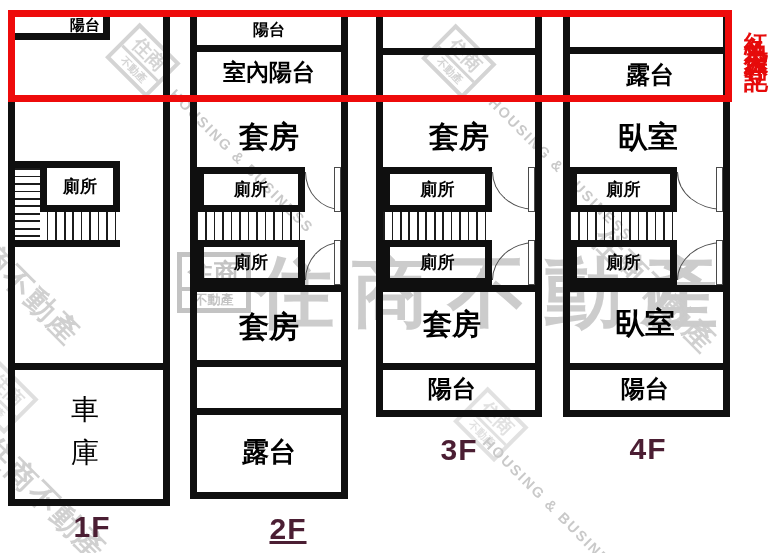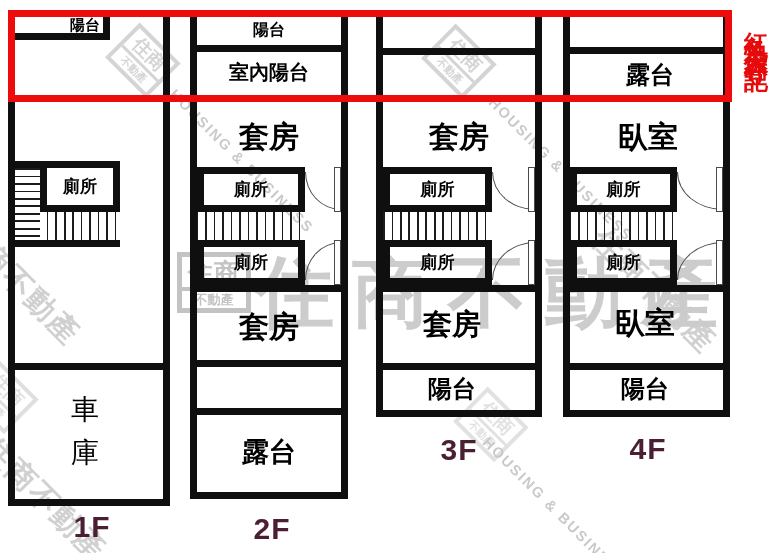--- a/index.html
+++ b/index.html
@@ -99,41 +99,41 @@
     <div class="stairs-v" style="left:32px; top:195px; width:73px; height:28px;"></div>
     <div class="wall" style="left:0; top:223px; width:105px; height:7px;"></div>
     <div class="wall" style="left:0; right:0; top:346px; height:7px;"></div>
     <div class="vwrap" style="left:56px; top:371px; width:36px; font-size:28px;">車庫</div>
   </div>
   <div class="floor-label" style="left:92px; top:527px;">1F</div>
 
   <div class="col" style="left:190px; top:10px; width:158px; height:489px;">
     <div class="room-label" style="left:72px; top:13px; font-size:16px;">陽台</div>
     <div class="wall" style="left:0; right:0; top:28px; height:7px;"></div>
-    <div class="room-label" style="left:72px; top:55px; font-size:20px;">室內陽台</div>
+    <div class="room-label" style="left:72px; top:55px; font-size:23px;">室內陽台</div>
     <div class="wall" style="left:0; right:0; top:78px; height:7px;"></div>
     <div class="room-label" style="left:72px; top:120px; font-size:30px;">套房</div>
     <div class="toilet" style="left:0; top:150px; width:108px; height:45px;">
       <span>廁所</span>
     </div>
     <div class="arc-down" style="left:108px; top:155px; width:36px; height:38px;"></div>
     <div class="leaf" style="left:137px; top:150px; width:7px; height:45px;"></div>
     <div class="stairs-v" style="left:0; top:195px; width:108px; height:28px;"></div>
     <div class="toilet" style="left:0; top:223px; width:108px; height:45px;">
       <span>廁所</span>
     </div>
     <div class="arc-up" style="left:108px; top:225px; width:36px; height:38px;"></div>
     <div class="leaf" style="left:137px; top:223px; width:7px; height:45px;"></div>
     <div class="wall" style="left:0; right:0; top:268px; height:7px;"></div>
     <div class="room-label" style="left:72px; top:310px; font-size:30px;">套房</div>
     <div class="wall" style="left:0; right:0; top:343px; height:7px;"></div>
     <div class="wall" style="left:0; right:0; top:391px; height:7px;"></div>
     <div class="room-label" style="left:72px; top:435px; font-size:27px;">露台</div>
   </div>
-  <div class="floor-label" style="left:272px; top:529px;">2F</div>
+  <div class="floor-label" style="left:288px; top:529px;text-decoration:underline;">2F</div>
 
   <div class="col" style="left:376px; top:10px; width:166px; height:407px;">
     <div class="wall" style="left:0; right:0; top:31px; height:7px;"></div>
     <div class="wall" style="left:0; right:0; top:78px; height:7px;"></div>
     <div class="room-label" style="left:76px; top:120px; font-size:30px;">套房</div>
     <div class="toilet" style="left:0; top:150px; width:109px; height:45px;">
       <span>廁所</span>
     </div>
     <div class="arc-down" style="left:109px; top:155px; width:43px; height:38px;"></div>
     <div class="leaf" style="left:145px; top:150px; width:7px; height:45px;"></div>

